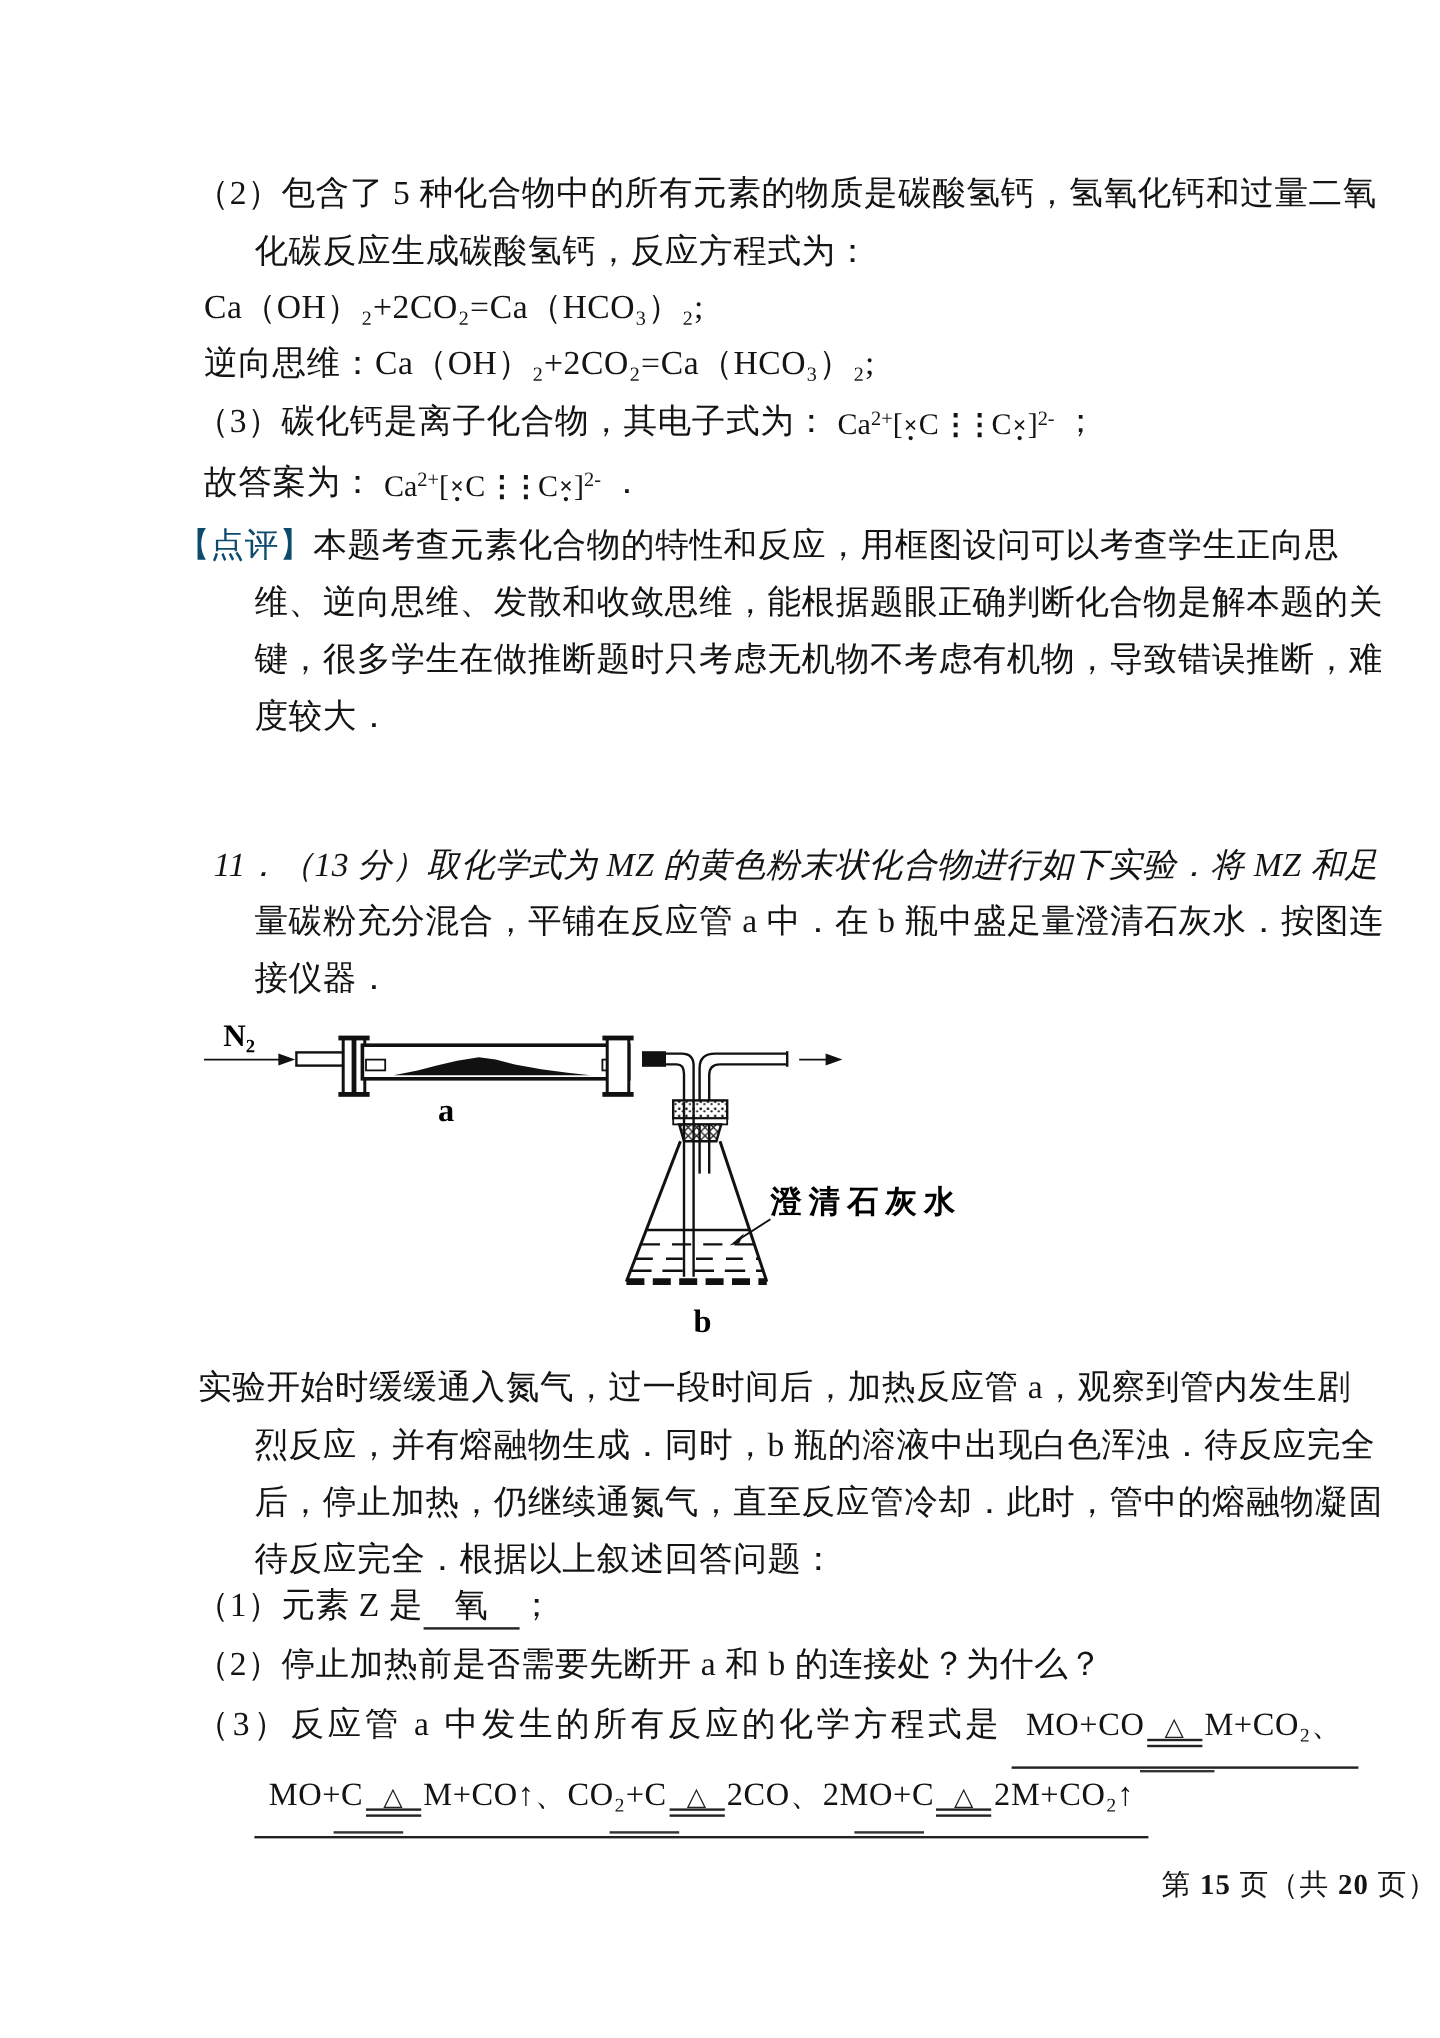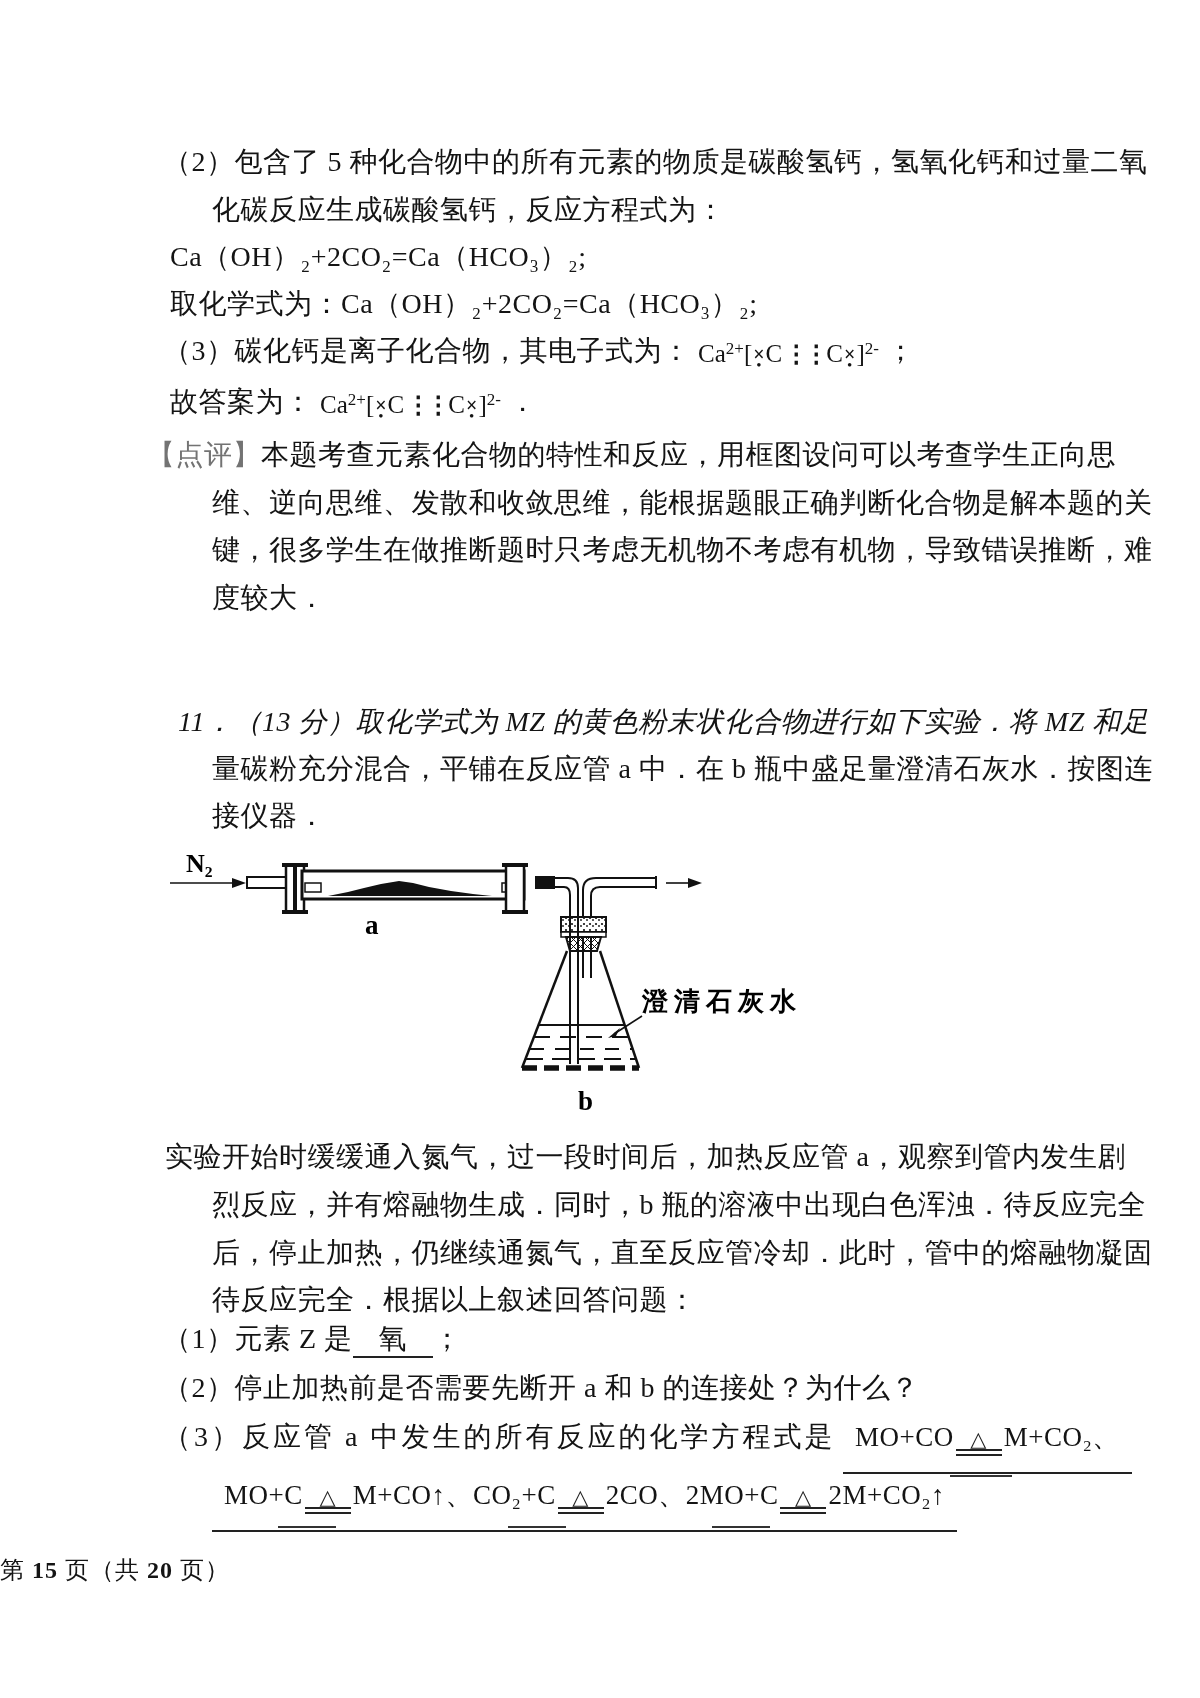--- a/index.html
+++ b/index.html
@@ -13,21 +13,21 @@
     color:#141414;
     overflow:hidden;
   }
   .line{
     position:absolute;
     font-size:28px;
     line-height:34px;
     white-space:nowrap;
     letter-spacing:0.5px;
   }
-  .comment-tag{color:#737373;}
+  .comment-tag{color:#0c4a6e;}
   .blank{
     display:inline-block;
     border-bottom:2px solid #222;
     padding:0 26px 2px 26px;
     line-height:30px;
   }
   
   .eform{
     display:inline-block;
     font-size:25px;
@@ -73,36 +73,36 @@
   }
   .eq-text{font-size:27px;}
   .dash{
     position:absolute;
     border-top:2.5px solid #333;
     height:0;
   }
   .footer{
     position:absolute;
     left:0;right:2px;
-    text-align:left;
+    text-align:right;
     font-size:24px;
     letter-spacing:1px;
   }
   .footer b{font-weight:bold;}
   svg text{font-family:"Liberation Serif","DejaVu Serif",serif;}
 </style>
 </head>
 <body>
 
 <div class="page">
 
   <div class="line" style="left:163px;top:145px;">（2）包含了 5 种化合物中的所有元素的物质是碳酸氢钙，氢氧化钙和过量二氧</div>
   <div class="line" style="left:212px;top:193px;">化碳反应生成碳酸氢钙，反应方程式为：</div>
   <div class="line" style="left:170px;top:240px;">Ca（OH）₂+2CO₂=Ca（HCO₃）₂;</div>
-  <div class="line" style="left:170px;top:287px;">取化学式为：Ca（OH）₂+2CO₂=Ca（HCO₃）₂;</div>
+  <div class="line" style="left:170px;top:287px;">逆向思维：Ca（OH）₂+2CO₂=Ca（HCO₃）₂;</div>
 
   <div class="line" style="left:163px;top:332px;">
     <span>（3）碳化钙是离子化合物，其电子式为：</span>
     <span class="eform">
       <span>Ca</span><span class="sup">2+</span><span>[</span><span class="xd"><span class="x">×</span><span class="d">•</span></span><span>C</span><span class="bond">⋮⋮</span><span>C</span><span class="xd"><span class="x">×</span><span class="d">•</span></span><span>]</span><span class="sup">2-</span>
     </span>
     <span>；</span>
   </div>
 
   <div class="line" style="left:170px;top:383px;">

